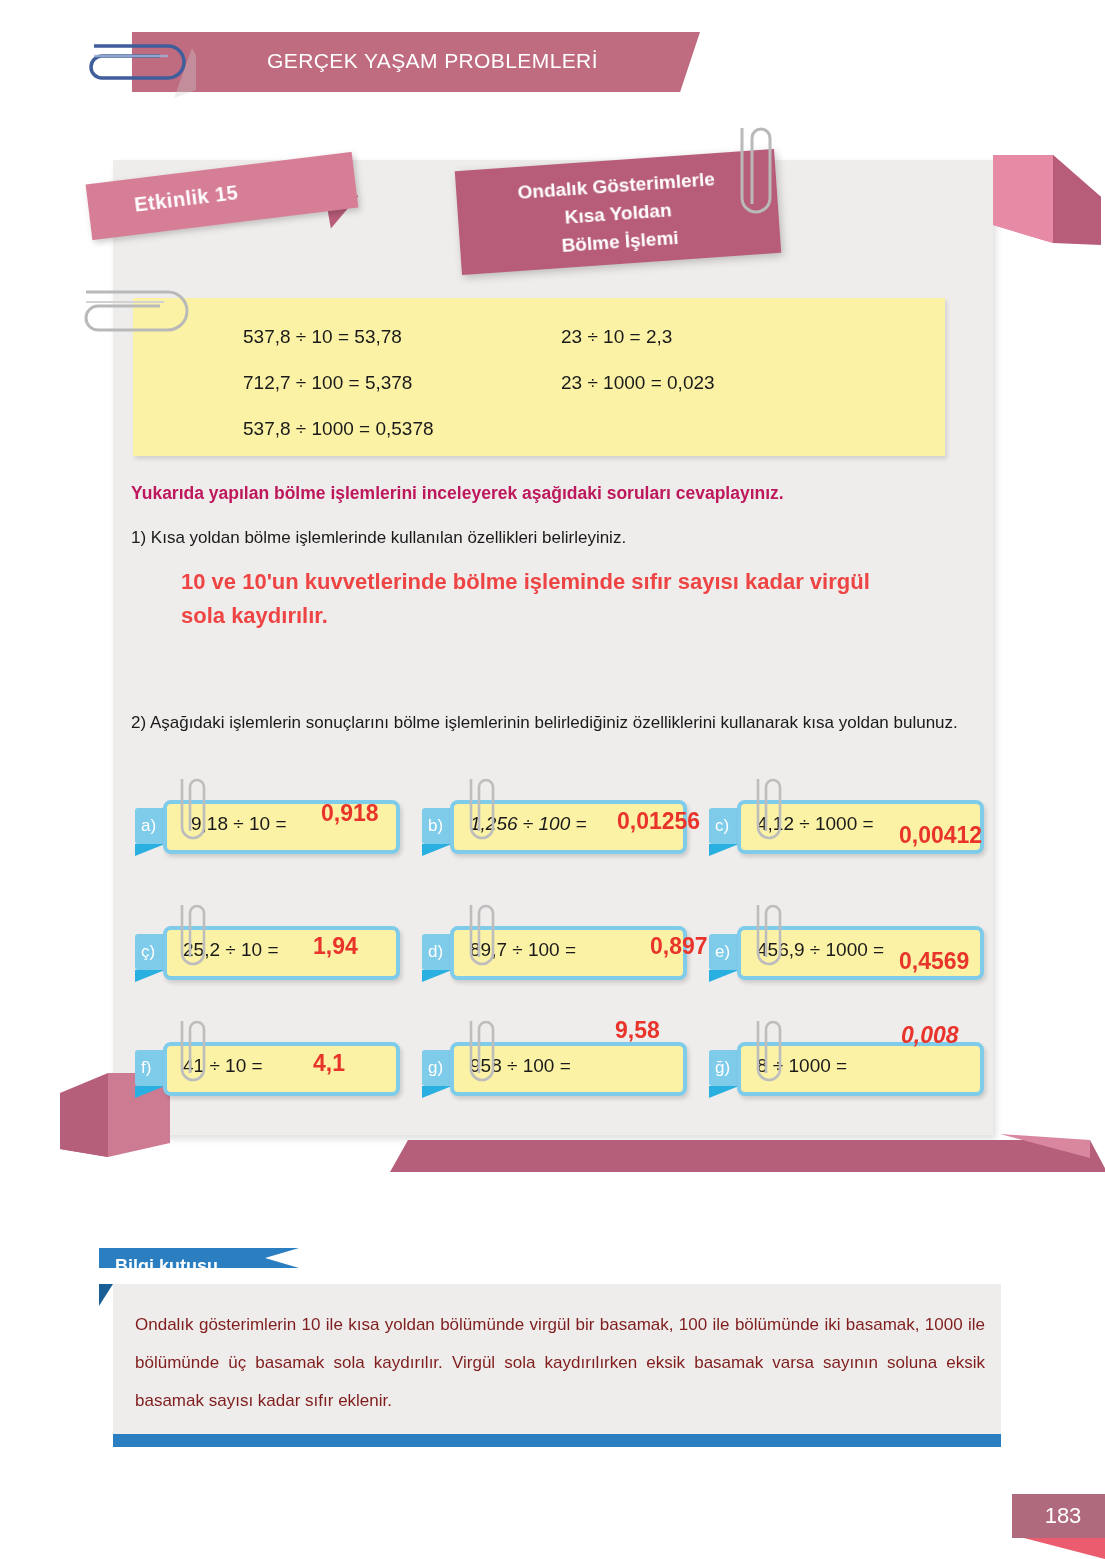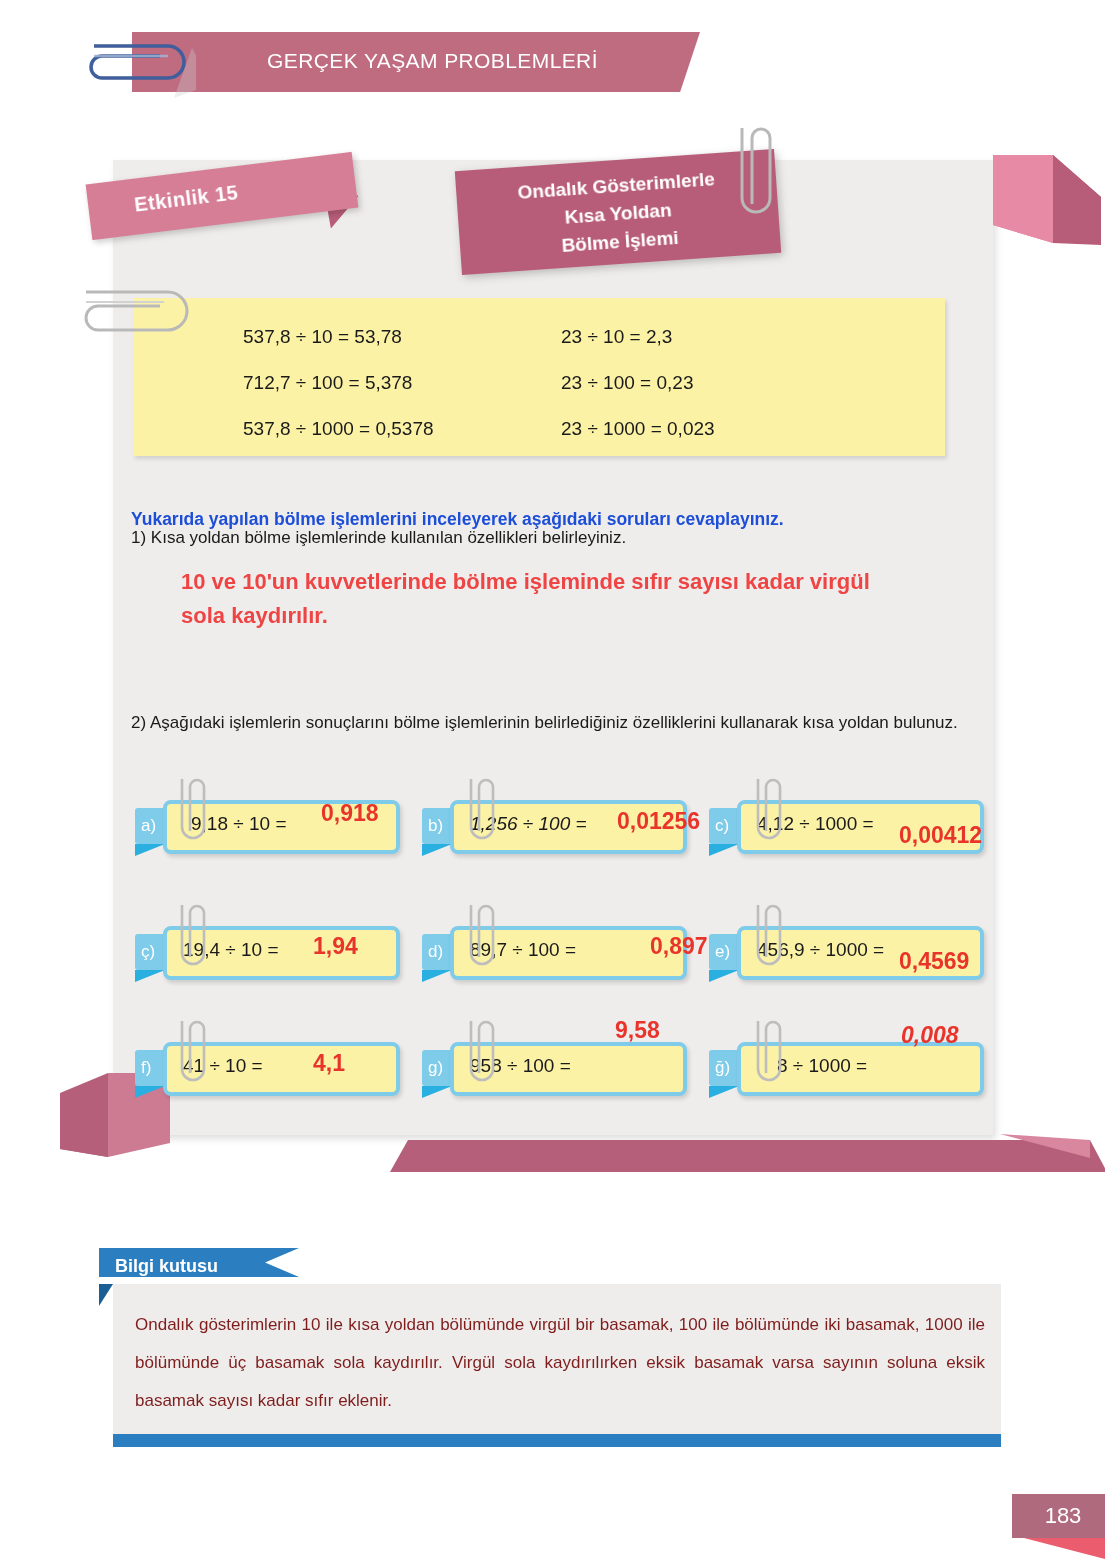--- a/index.html
+++ b/index.html
@@ -121,23 +121,22 @@
     line-height: 46px;
     white-space: nowrap;
   }
 
   
   .q-bold {
     position: absolute;
     left: 131px; top: 483px;
     font-size: 17.5px;
     font-weight: bold;
-    color: #1d4ed8;
-    white-space: nowrap;
-    margin-top: 26px;
+    color: #be185d;
+    white-space: nowrap;
   }
   .q1 {
     position: absolute;
     left: 131px; top: 528px;
     font-size: 17px;
     color: #1a1a1a;
     white-space: nowrap;
   }
   #answer1 {
     position: absolute;
@@ -201,21 +200,21 @@
     color: #e8342a;
     font-size: 23px;
     font-weight: bold;
     white-space: nowrap;
   }
 
   
   #bilgi-tab {
     position: absolute;
     left: 99px; top: 1248px;
-    width: 200px; height: 29px;
+    width: 200px; height: 20px;
     background: #2b7fc0;
     clip-path: polygon(0 0, 100% 0, 83% 50%, 100% 100%, 0 100%);
   }
   #bilgi-tab .txt {
     position: absolute;
     left: 16px; top: 8px;
     color: #ffffff;
     font-size: 18px;
     font-weight: bold;
     white-space: nowrap;
@@ -325,21 +324,20 @@
 </svg>
 
 <div id="example-box">
   <div class="col left">
     <div class="eq">537,8 ÷ 10 = 53,78</div>
     <div class="eq">712,7 ÷ 100 = 5,378</div>
     <div class="eq">537,8 ÷ 1000 = 0,5378</div>
   </div>
   <div class="col right">
     <div class="eq">23 ÷ 10 = 2,3</div>
-    <div class="eq">23 ÷ 100 = 0,23</div>
     <div class="eq">23 ÷ 1000 = 0,023</div>
   </div>
 </div>
 
 <svg class="clip" style="left:72px; top:278px; width:135px; height:82px;" viewBox="0 0 135 82">
   <g fill="none" stroke="#b9b9b9" stroke-width="3">
     <path d="M14 14 H96 a19 19 0 0 1 0 38 H26 a12 12 0 0 1 0 -24 H88"></path>
   </g>
   <g fill="none" stroke="#d2d2d2" stroke-width="2">
     <path d="M14 24 H92"></path>
@@ -387,21 +385,21 @@
 <svg class="clip" style="left:742px; top:775px; width:44px; height:72px;" viewBox="0 0 44 72">
   <g fill="none" stroke="#bdbdbd" stroke-width="2.6">
     <path d="M16 4 V52 a11 11 0 0 0 22 0 V12 a7 7 0 0 0 -14 0 V56"></path>
   </g>
 </svg>
 
 <div class="ex" style="left:135px; top:926px; width:265px;">
   <div class="tab">ç)</div>
   <div class="tabfold"></div>
   <div class="body" style="width:237px;"></div>
-  <div class="expr" style="left:48px;">19,4 ÷ 10 =</div>
+  <div class="expr" style="left:48px;">25,2 ÷ 10 =</div>
   <div class="ans" style="left:178px; top:7px;">1,94</div>
 </div>
 <svg class="clip" style="left:166px; top:901px; width:44px; height:72px;" viewBox="0 0 44 72">
   <g fill="none" stroke="#bdbdbd" stroke-width="2.6">
     <path d="M16 4 V52 a11 11 0 0 0 22 0 V12 a7 7 0 0 0 -14 0 V56"></path>
   </g>
 </svg>
 
 <div class="ex" style="left:422px; top:926px; width:265px;">
   <div class="tab">d)</div>
@@ -452,21 +450,21 @@
 <svg class="clip" style="left:455px; top:1017px; width:44px; height:72px;" viewBox="0 0 44 72">
   <g fill="none" stroke="#bdbdbd" stroke-width="2.6">
     <path d="M16 4 V52 a11 11 0 0 0 22 0 V12 a7 7 0 0 0 -14 0 V56"></path>
   </g>
 </svg>
 
 <div class="ex" style="left:709px; top:1042px; width:275px;">
   <div class="tab">ğ)</div>
   <div class="tabfold"></div>
   <div class="body" style="width:247px;"></div>
-  <div class="expr" style="left:48px;padding-left:20px;">8 ÷ 1000 =</div>
+  <div class="expr" style="left:48px;">8 ÷ 1000 =</div>
   <div class="ans" style="left:192px; top:-20px;font-style:italic;">0,008</div>
 </div>
 <svg class="clip" style="left:742px; top:1017px; width:44px; height:72px;" viewBox="0 0 44 72">
   <g fill="none" stroke="#bdbdbd" stroke-width="2.6">
     <path d="M16 4 V52 a11 11 0 0 0 22 0 V12 a7 7 0 0 0 -14 0 V56"></path>
   </g>
 </svg>
 
 <div id="bilgi-tab-fold"></div>
 <div id="bilgi-tab">

